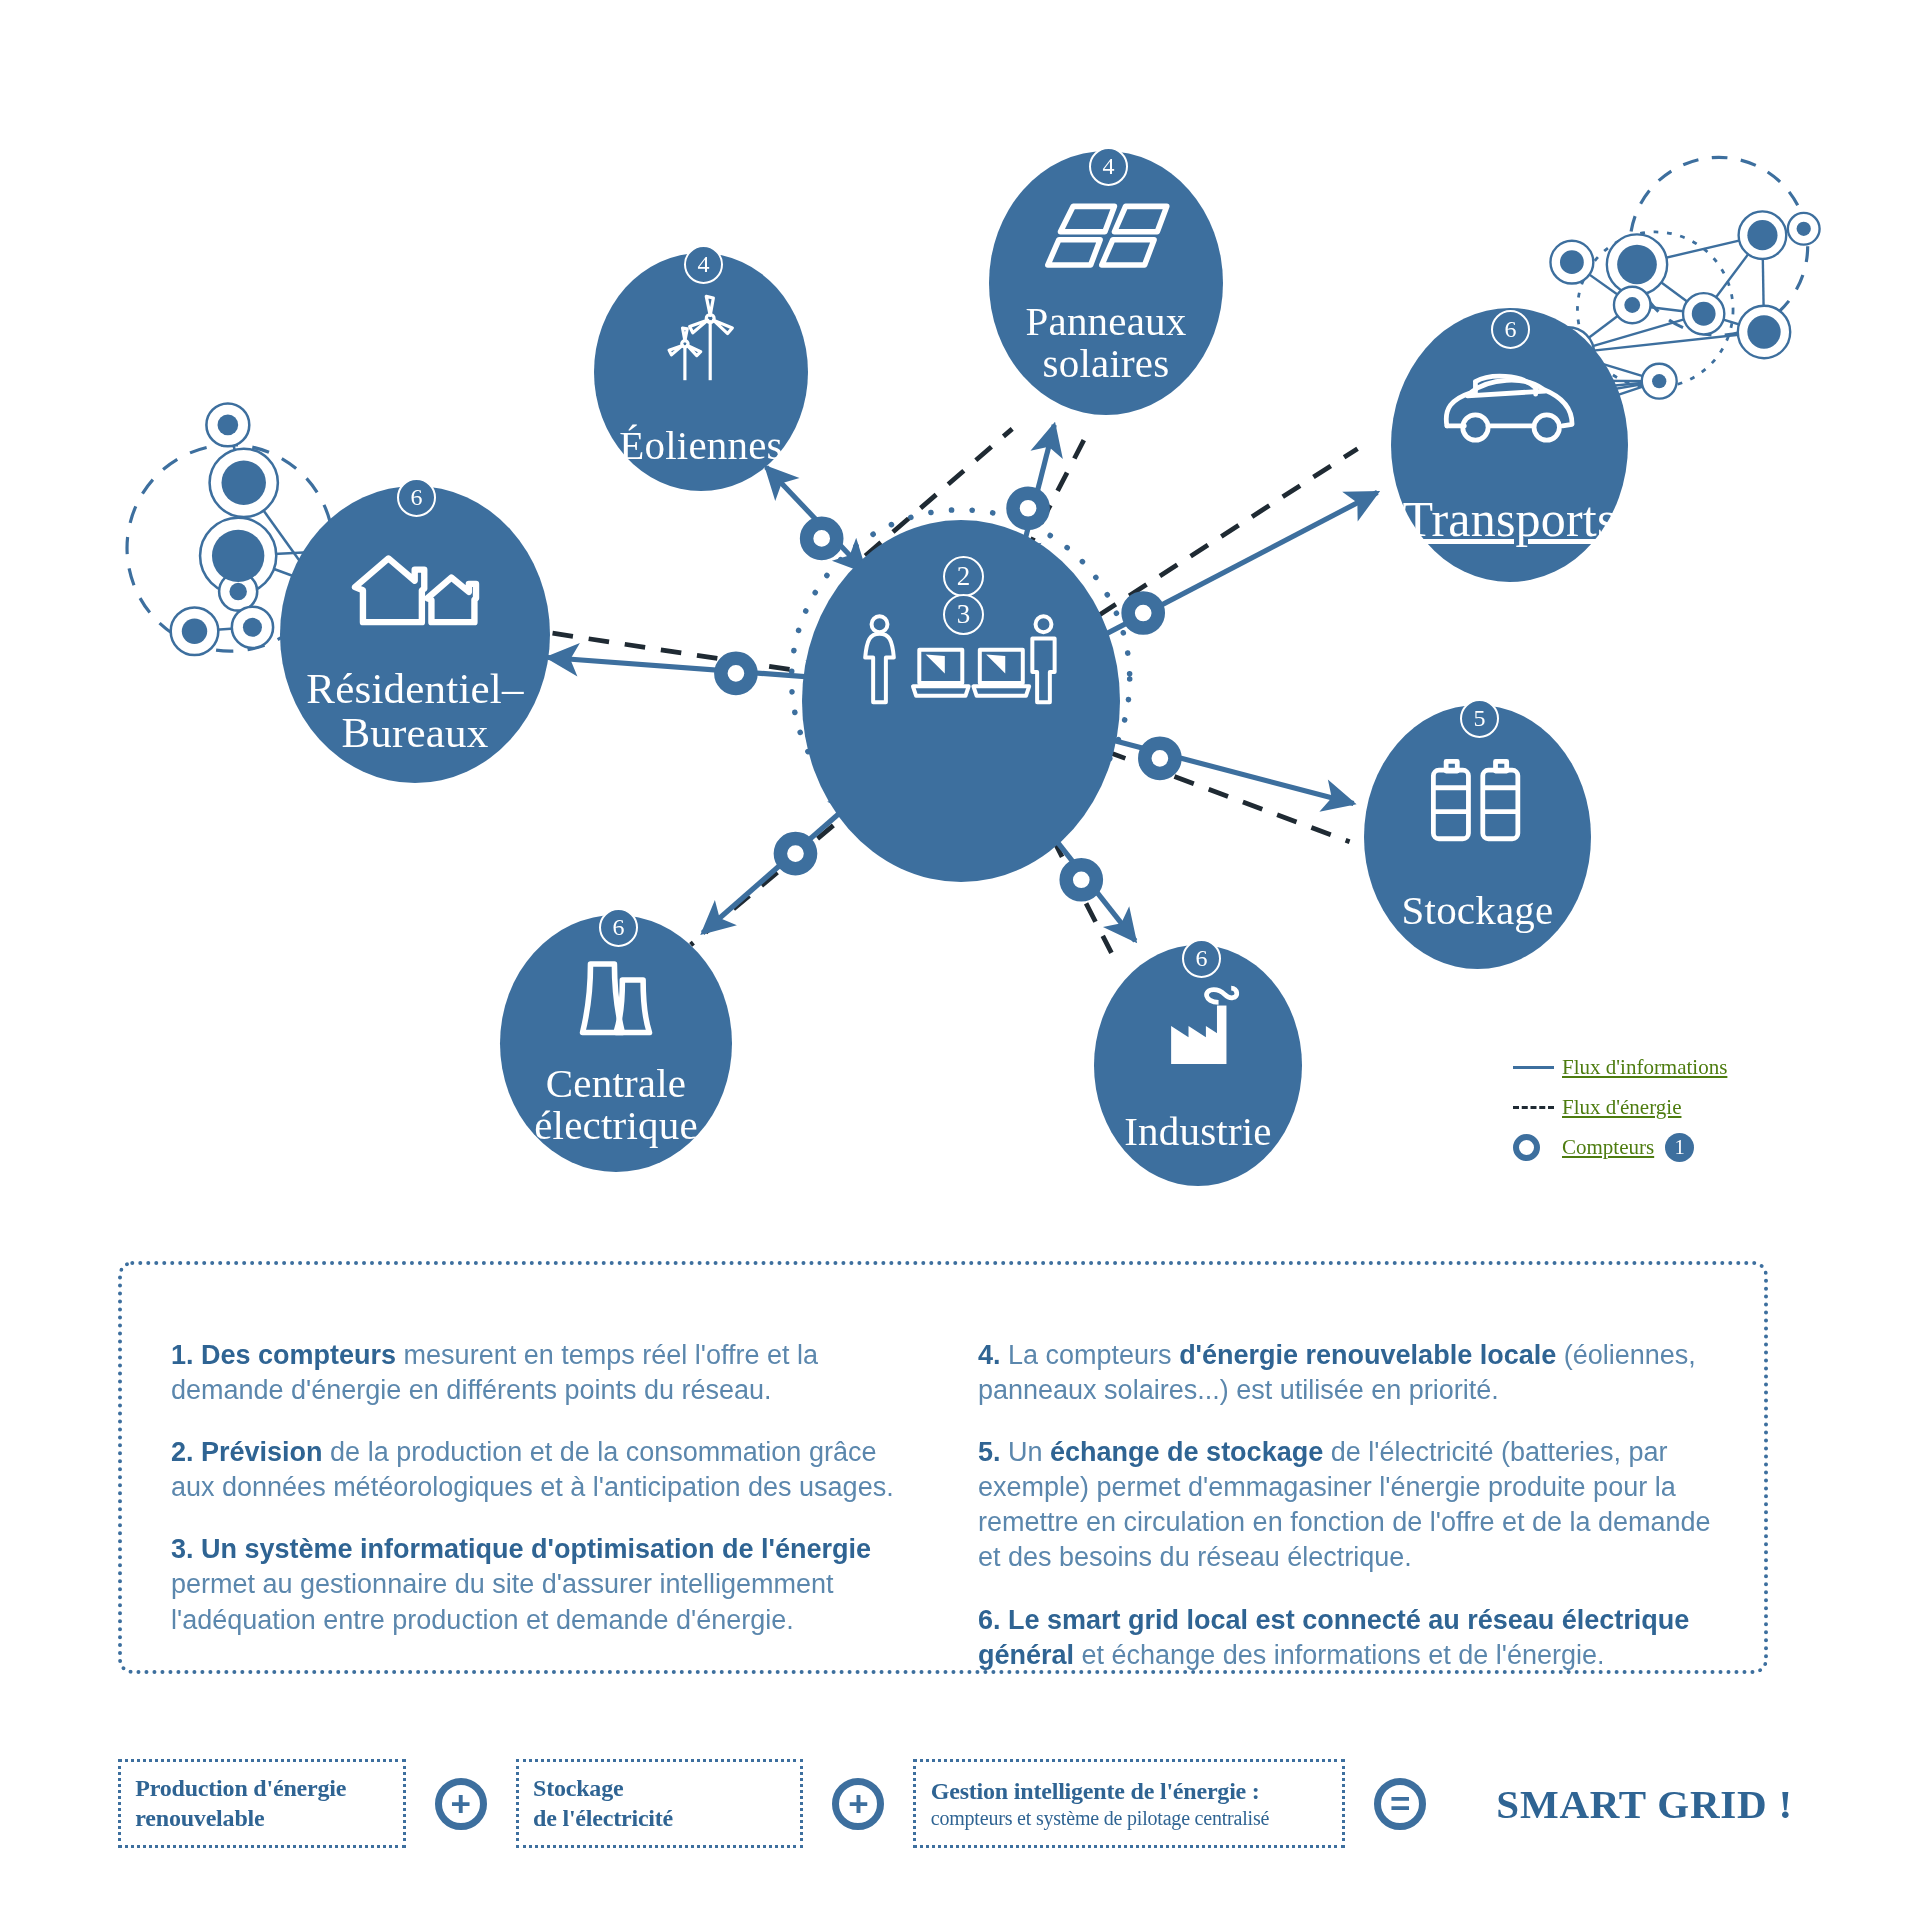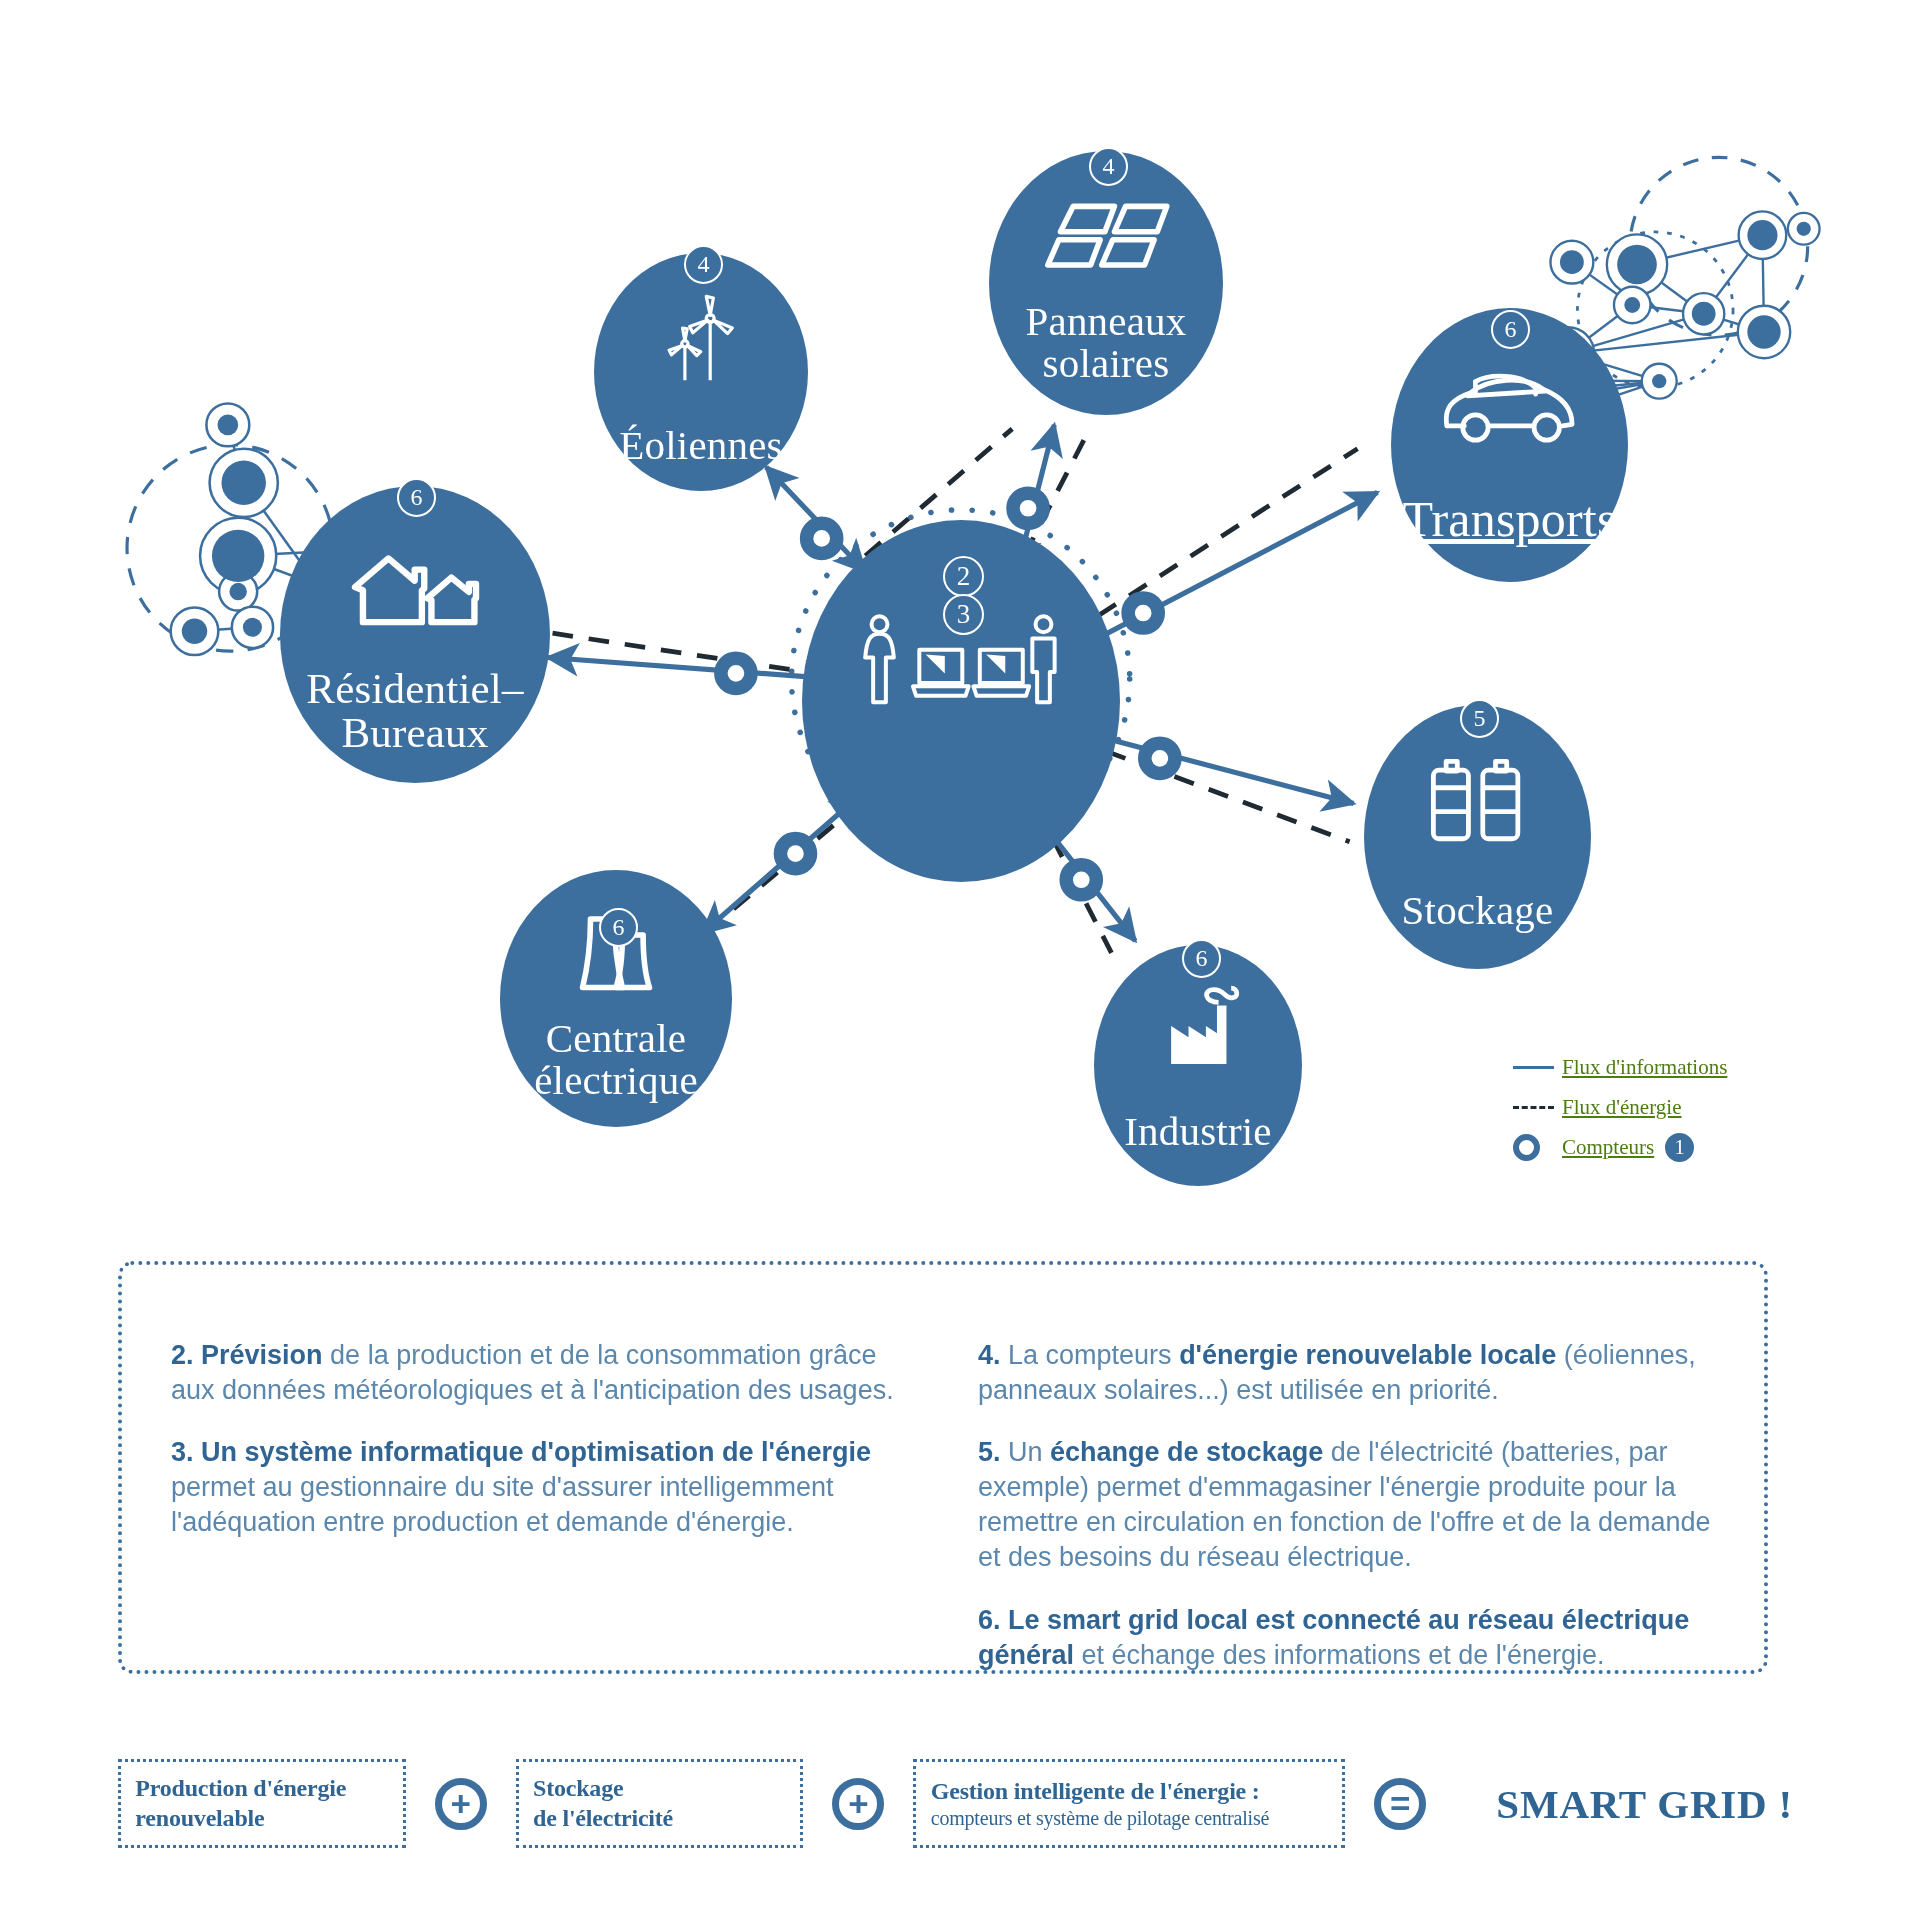--- a/index.html
+++ b/index.html
@@ -327,21 +327,21 @@
       <svg width="98" height="83" viewBox="0 0 124 104" fill="none" stroke="#ffffff" stroke-width="5" stroke-linejoin="round">
         <path d="M28 102 L28 54 L50 68 L50 54 L72 68 L72 54 L94 68 L94 102 Z" fill="#ffffff" stroke="none"></path>
         <rect x="86" y="28" width="12" height="74" fill="#ffffff" stroke="none"></rect>
         <path d="M88 24 C70 24 68 8 82 8 C96 8 96 20 106 18 C114 17 112 6 104 6" stroke-width="6"></path>
       </svg>
     </div>
     <div class="nlabel" style="font-size:41px;">Industrie</div>
   </div>
   <div class="badge" style="left:1182px;top:939px;width:35px;height:35px;font-size:24px;">6</div>
 
-  <div class="node" style="left:500px;top:870px;width:232px;height:232px;padding-bottom:25.4px;">
+  <div class="node" style="left:500px;top:915px;width:232px;height:232px;padding-bottom:25.4px;">
     <div class="ico" style="top:41px;height:83px;">
       <svg width="102" height="83" viewBox="0 0 128 104" fill="none" stroke="#ffffff" stroke-width="7" stroke-linejoin="round">
         <path d="M22 96 C28 72 32 46 32 10 L62 10 C62 46 66 72 72 96 Z"></path>
         <path d="M64 96 C70 78 72 58 72 30 L98 30 C98 58 100 78 106 96 Z"></path>
       </svg>
     </div>
     <div class="nlabel" style="font-size:41px;">Centrale
 électrique</div>
   </div>
   <div class="badge" style="left:599px;top:908px;width:35px;height:35px;font-size:24px;">6</div>
@@ -376,20 +376,23 @@
           <span class="lg-ring"></span>
         </span>
       <span class="lg-txt">Compteurs</span>
       <span class="lg-num">1</span>
     </div>
   </div>
 
   <div id="explain">
     <div class="ecol left">
       <p class="para">
+        <b><span>1.</span><span> Des compteurs</span></b><span> mesurent en temps réel l'offre et la demande d'énergie en différents points du réseau.</span>
+      </p>
+      <p class="para">
         <b><span>2.</span><span> Prévision</span></b><span> de la production et de la consommation grâce aux données météorologiques et à l'anticipation des usages.</span>
       </p>
       <p class="para last">
         <b><span>3.</span><span> Un système informatique d'optimisation de l'énergie</span></b><span> permet au gestionnaire du site d'assurer intelligemment l'adéquation entre production et demande d'énergie.</span>
       </p>
     </div>
     <div class="ecol right">
       <p class="para">
         <b><span>4.</span></b><span> La compteurs </span><b><span>d'énergie renouvelable locale</span></b><span> (éoliennes, panneaux solaires...) est utilisée en priorité.</span>
       </p>

